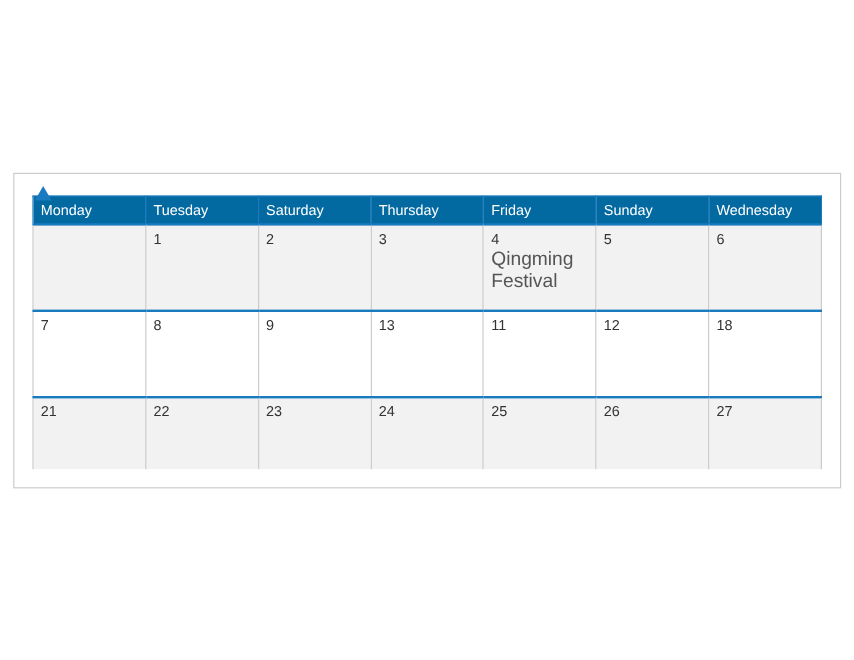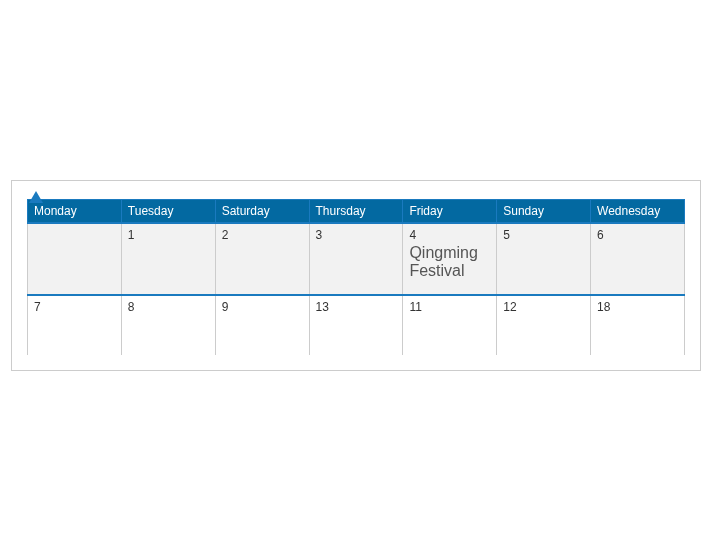--- a/index.html
+++ b/index.html
@@ -184,15 +184,38 @@
           <td>
             <span class="day-number">11</span>
           </td>
           <td>
             <span class="day-number">12</span>
           </td>
           <td>
             <span class="day-number">18</span>
           </td>
         </tr>
+        <tr>
+          <td>
+            <span class="day-number">21</span>
+          </td>
+          <td>
+            <span class="day-number">22</span>
+          </td>
+          <td>
+            <span class="day-number">23</span>
+          </td>
+          <td>
+            <span class="day-number">24</span>
+          </td>
+          <td>
+            <span class="day-number">25</span>
+          </td>
+          <td>
+            <span class="day-number">26</span>
+          </td>
+          <td>
+            <span class="day-number">27</span>
+          </td>
+        </tr>
       </tbody>
   </table>
 </div>
 
 </body></html>

